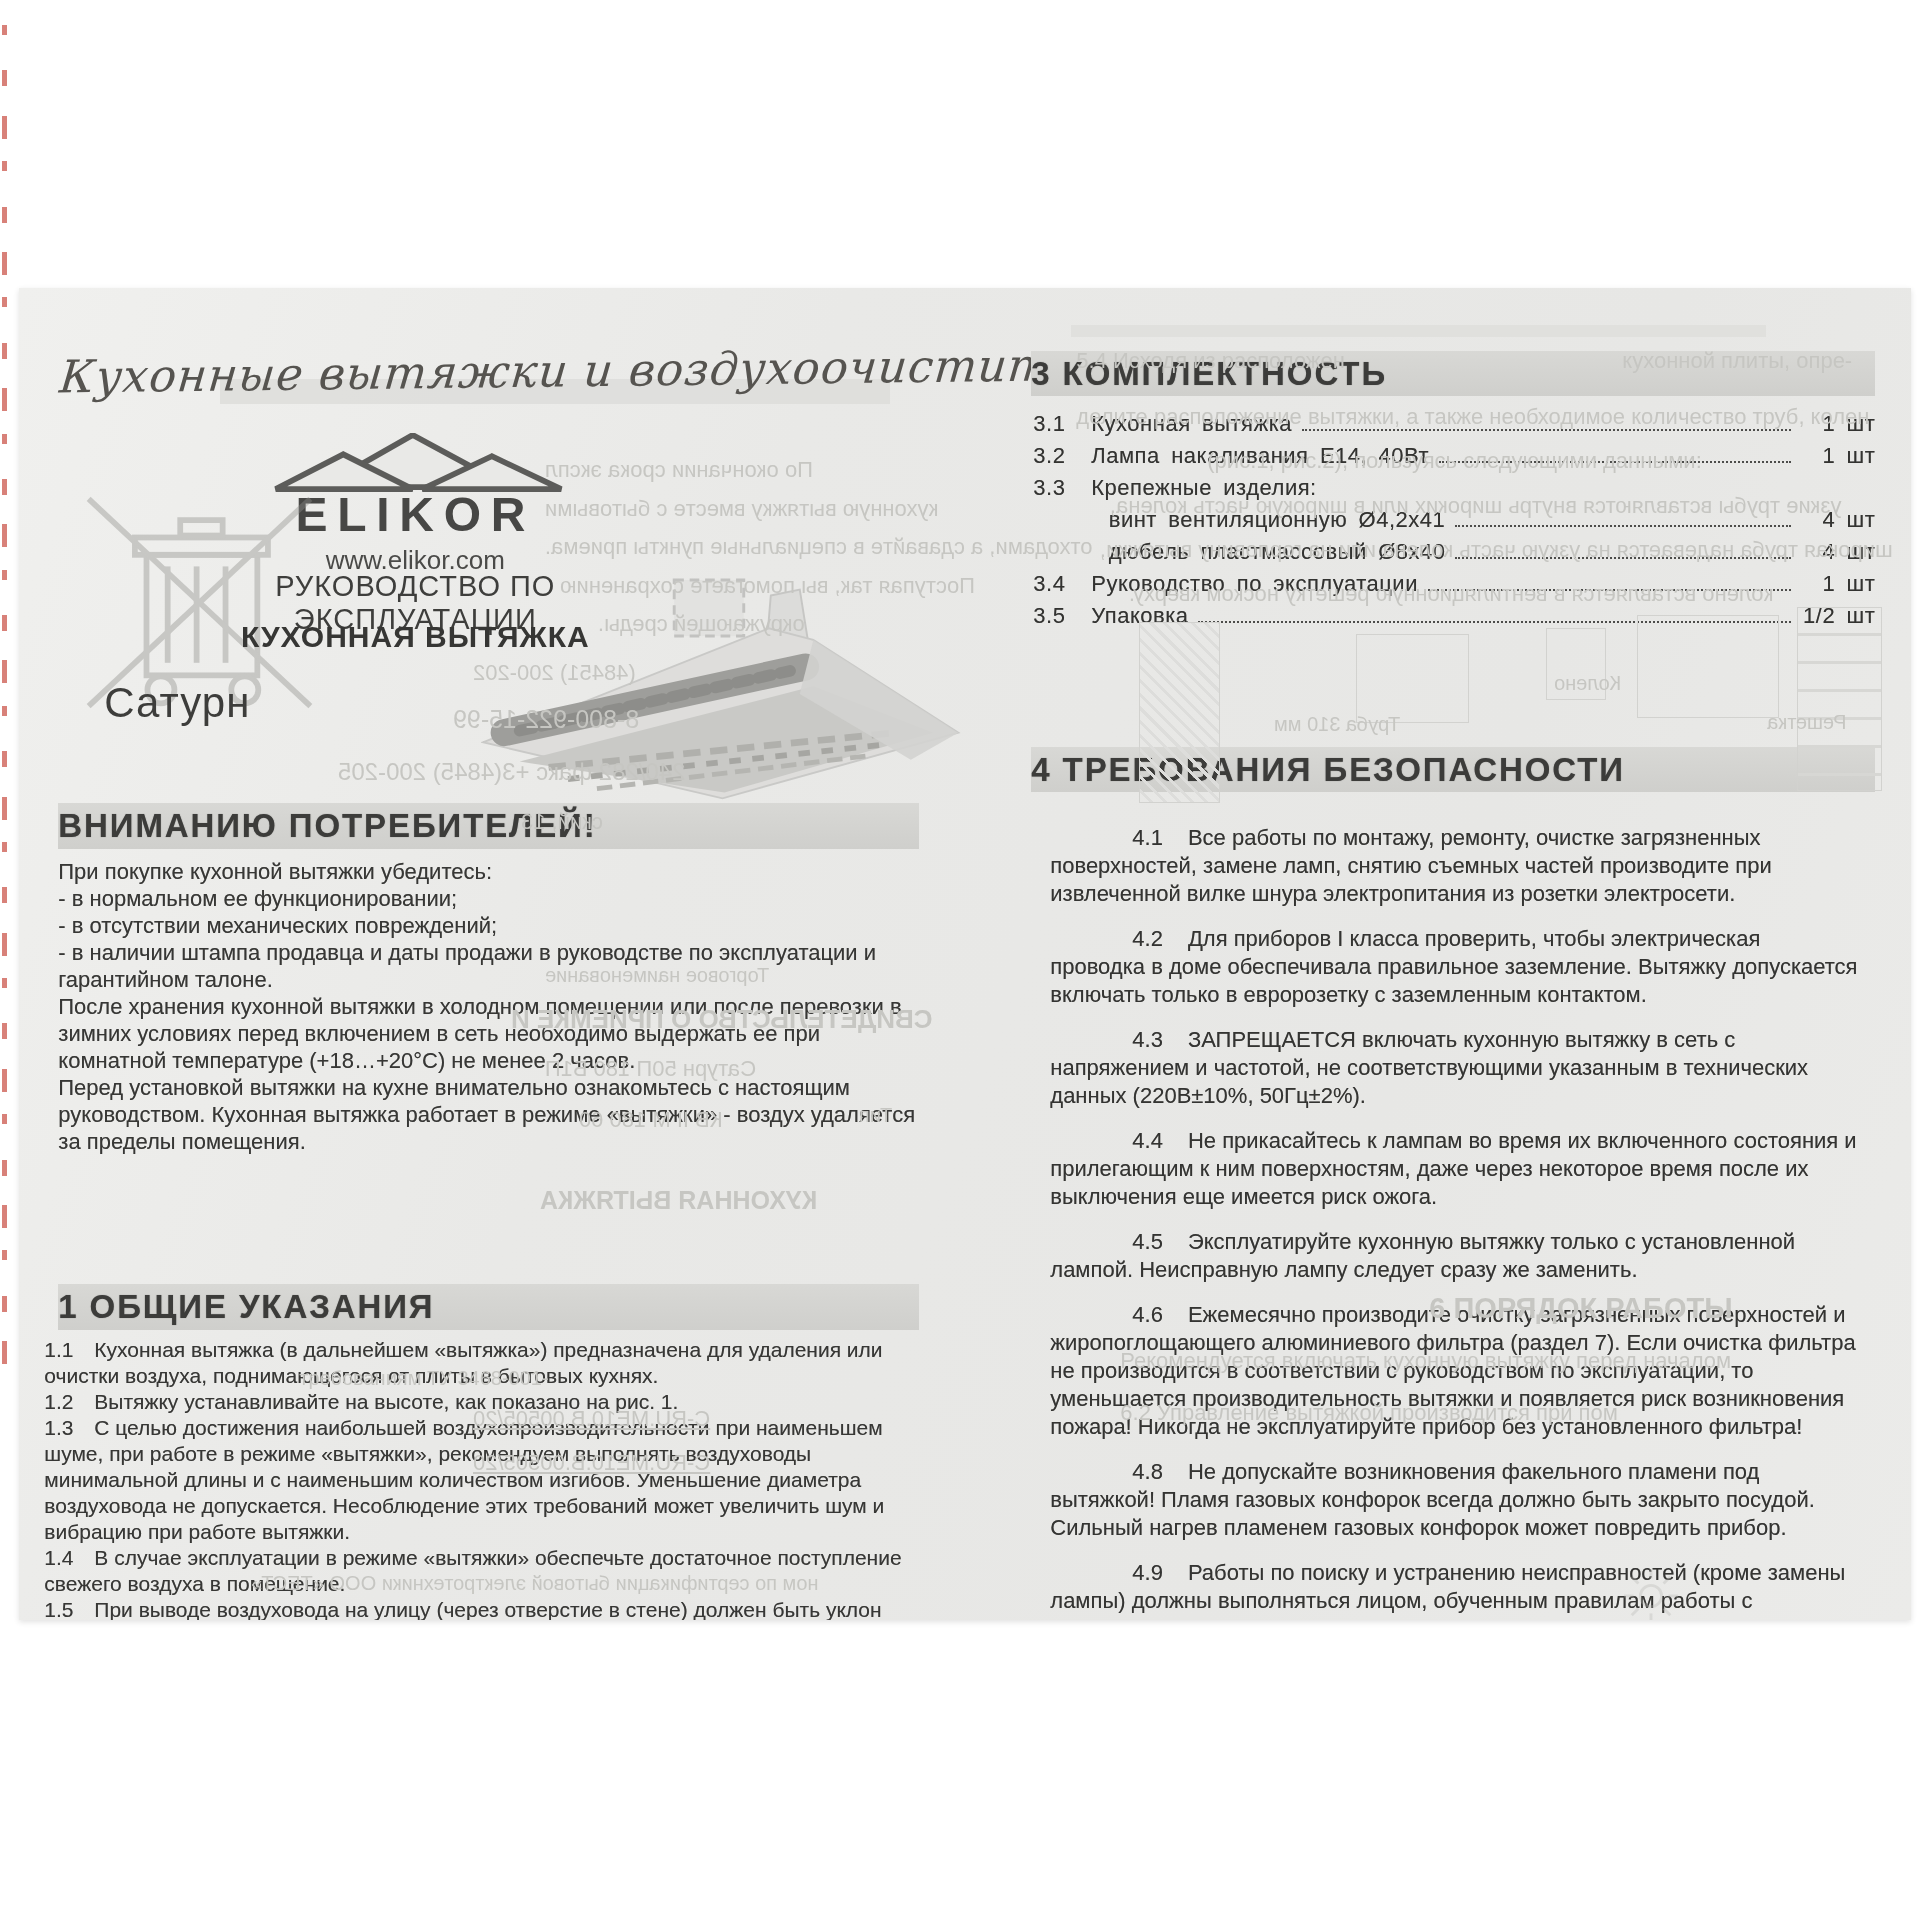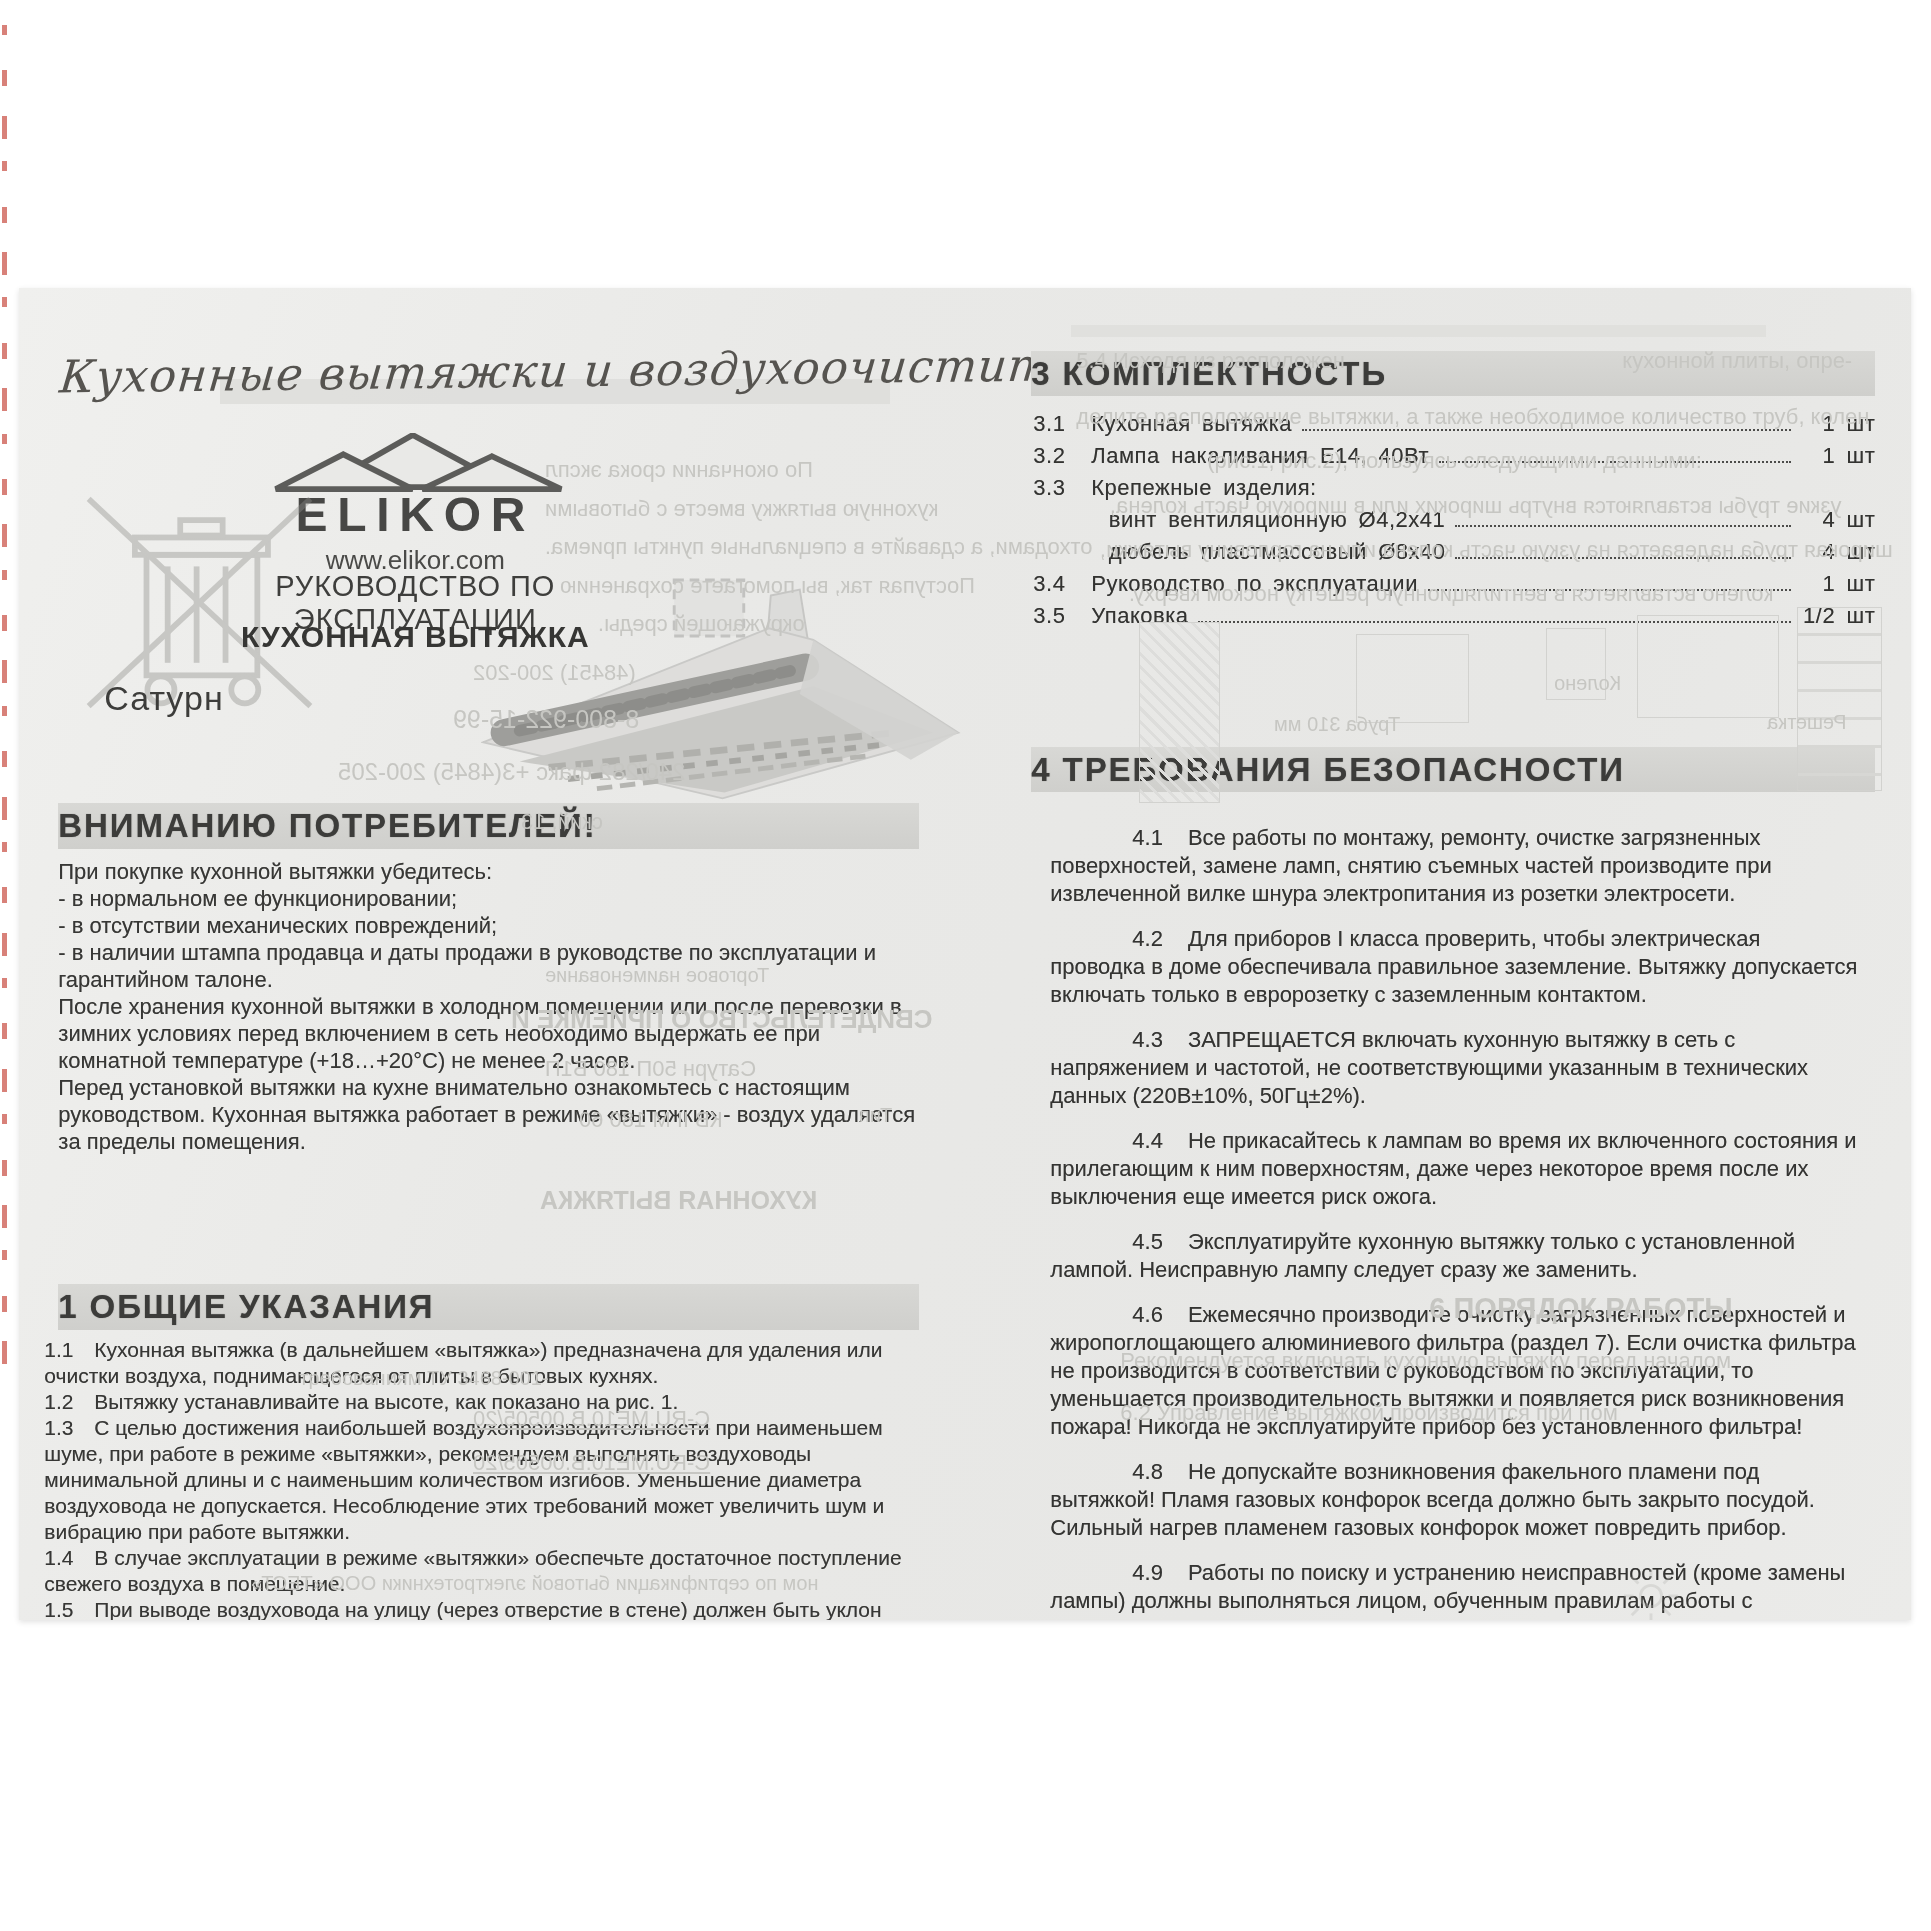--- a/index.html
+++ b/index.html
@@ -20,21 +20,21 @@
   .tagline{left:41px;top:56px;font-family:"DejaVu Serif",serif;font-style:italic;
            font-size:45px;color:#565450;letter-spacing:1px;white-space:nowrap;
            transform:rotate(-.7deg) skewX(-6deg);}
   .st-band{left:201px;top:91px;width:670px;height:25px;background:#dcdcd9;opacity:.8;}
   .logo-tris{left:249px;top:145px;}
   .brand{left:232px;top:199px;width:328px;text-align:center;font-size:48px;font-weight:700;
          letter-spacing:9.7px;color:#474745;}
   .site{left:232px;top:257px;width:328px;text-align:center;font-size:26px;color:#4a4a48;}
   .doc-title{left:145px;top:282px;width:502px;text-align:center;font-size:29px;color:#3e3e3c;letter-spacing:1px;}
   .doc-sub{left:145px;top:332px;width:502px;text-align:center;font-size:30px;font-weight:700;color:#363634;letter-spacing:1px;}
-  .model{left:85px;top:391px;font-size:34px;color:#3d3d3b;letter-spacing:1px;}
+  .model{left:85px;top:391px;font-size:42px;color:#3d3d3b;letter-spacing:1px;}
   .weee{left:60px;top:182px;opacity:.4;}
   .hood{left:462px;top:290px;}
   .attn-banner{top:515px;}
   .attn-text{left:39px;top:570px;width:863px;}
   .attn-text p{margin:0;font-size:22px;line-height:27px;color:#373735;text-shadow:0 0 0.5px rgba(30,30,30,.4);}
   .sec1-banner{top:996px;}
   .sec1{left:25px;top:1049px;width:865px;}
   .sec1 p{margin:0;font-size:21px;line-height:26px;color:#373735;text-shadow:0 0 0.5px rgba(30,30,30,.4);}
   .sec1 .pnum{display:inline-block;min-width:50px;}
   

